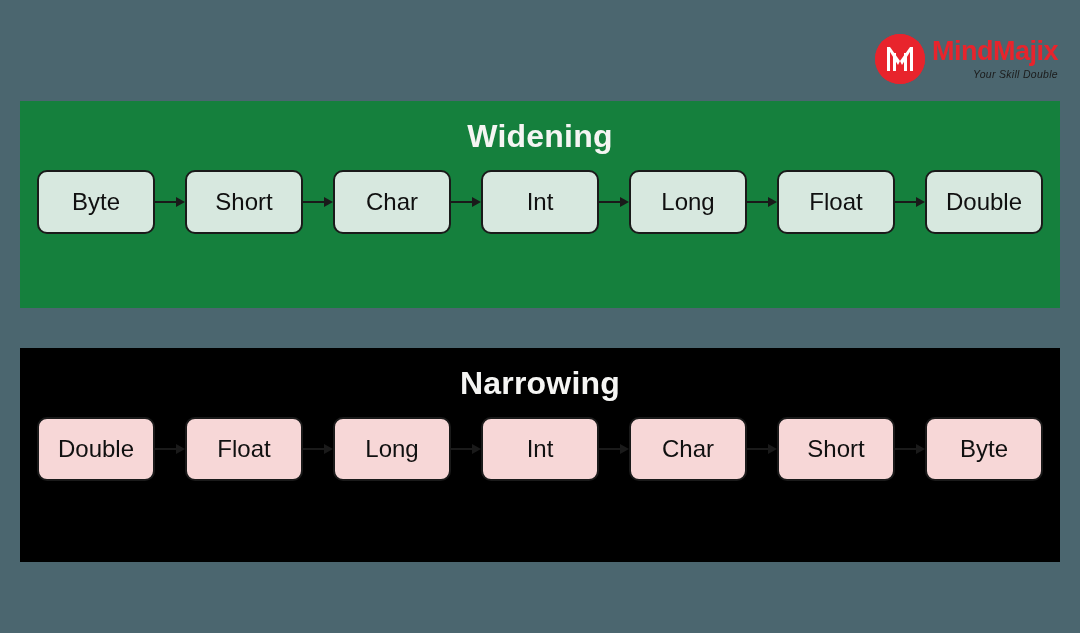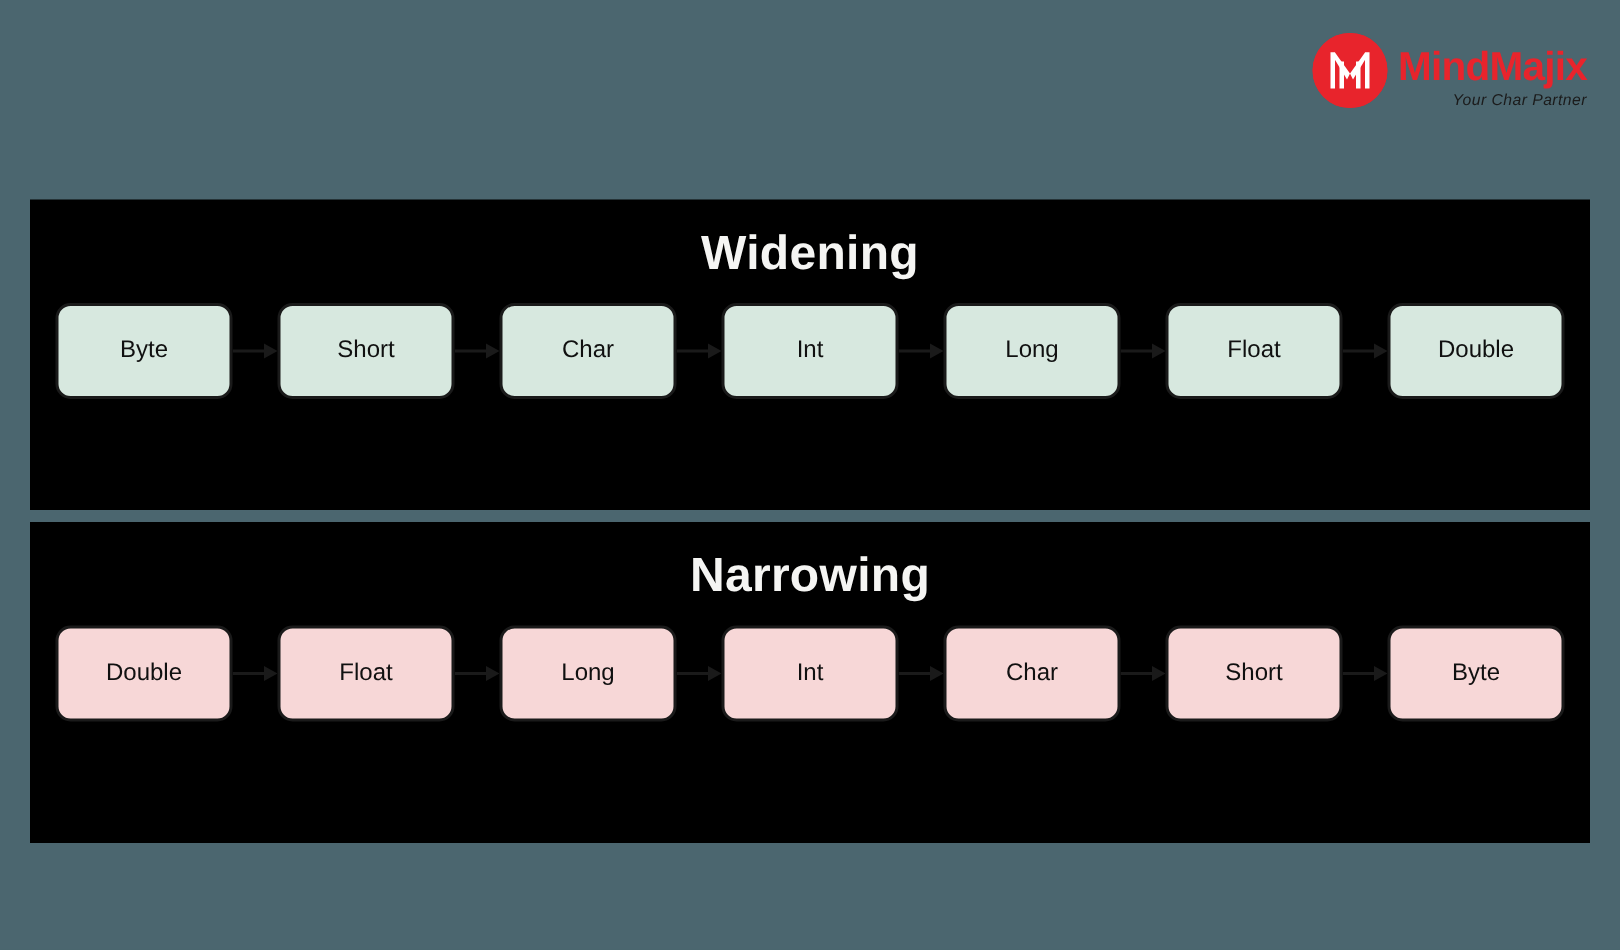--- a/index.html
+++ b/index.html
@@ -11,24 +11,24 @@
     height: 633px;
     background: #4b666f;
     font-family: "Liberation Sans", sans-serif;
     overflow: hidden;
     position: relative;
   }
 
   
   .logo {
     position: absolute;
-    top: 22px;
+    top: 34px;
     right: 22px;
     display: flex;
-    align-items: flex-end;
+    align-items: center;
     gap: 7px;
   }
   .logo-mark {
     width: 50px;
     height: 50px;
     border-radius: 50%;
     background: #e8242c;
     position: relative;
     flex: 0 0 auto;
   }
@@ -59,22 +59,21 @@
   
   .panel {
     position: absolute;
     left: 20px;
     width: 1040px;
     box-sizing: border-box;
   }
   .panel-widening {
     top: 101px;
     height: 207px;
-    background: #000000;
-    margin-top: 32px;
+    background: #15803d;
   }
   .panel-narrowing {
     top: 348px;
     height: 214px;
     background: #000000;
   }
   .panel-title {
     text-align: center;
     color: #f5f5f3;
     font-size: 32px;
@@ -93,21 +92,21 @@
     padding: 0 10px;
   }
   .node {
     width: 118px;
     height: 64px;
     border: 2px solid #1a1a1a;
     border-radius: 10px;
     display: flex;
     align-items: center;
     justify-content: center;
-    font-size: 16px;
+    font-size: 24px;
     color: #101010;
     box-sizing: border-box;
     flex: 0 0 auto;
   }
   .panel-widening .node { background: #d7e8df; }
   .panel-narrowing .node { background: #f7d7d7; }
 
   .arrow {
     width: 30px;
     height: 14px;
@@ -130,21 +129,21 @@
       <rect x="18" y="19" width="3" height="18" fill="#ffffff"></rect>
       <rect x="29" y="19" width="3" height="18" fill="#ffffff"></rect>
       <polygon points="12,13 15,13 25,27 23,31" fill="#ffffff"></polygon>
       <polygon points="38,13 35,13 25,27 27,31" fill="#ffffff"></polygon>
     </svg>
   </div>
   <div class="logo-text-wrap">
     <div class="logo-word">
       <span class="mind">Mind</span><span class="majix">Majix</span>
     </div>
-    <div class="logo-tag">Your Char Partner</div>
+    <div class="logo-tag">Your Skill Double</div>
   </div>
 </div>
 
 <section class="panel panel-widening">
   <div class="panel-title">Widening</div>
   <div class="flow">
     <div class="node">Byte</div>
     <div class="arrow">
       <svg width="30" height="14" viewBox="0 0 30 14">
           <line x1="0" y1="7" x2="22" y2="7" stroke="#1a1a1a" stroke-width="2"></line>

